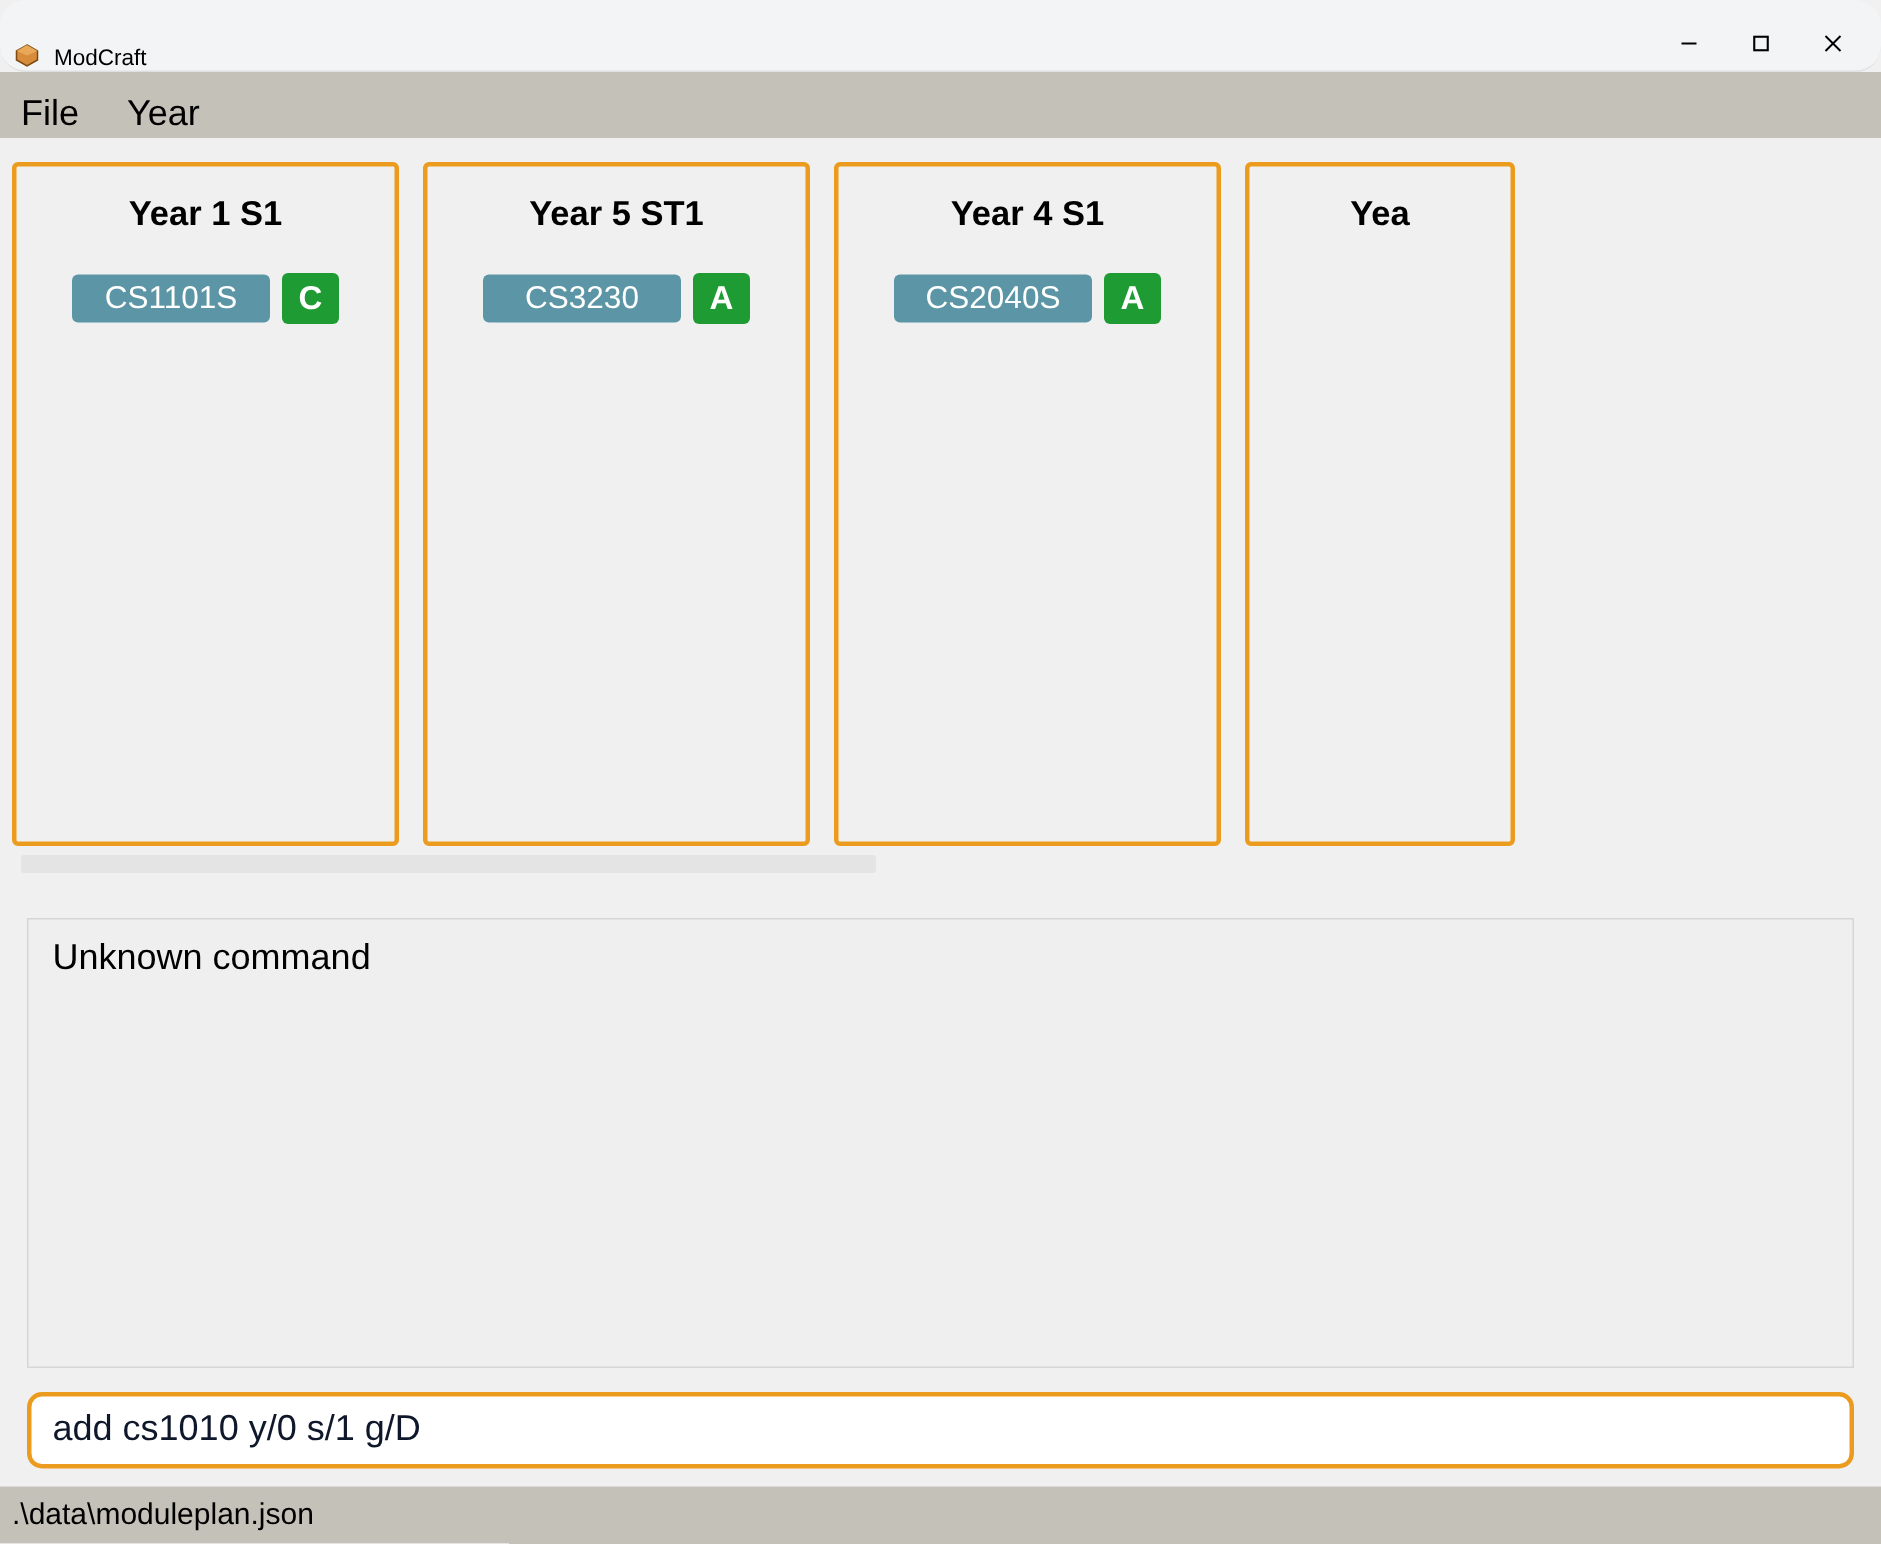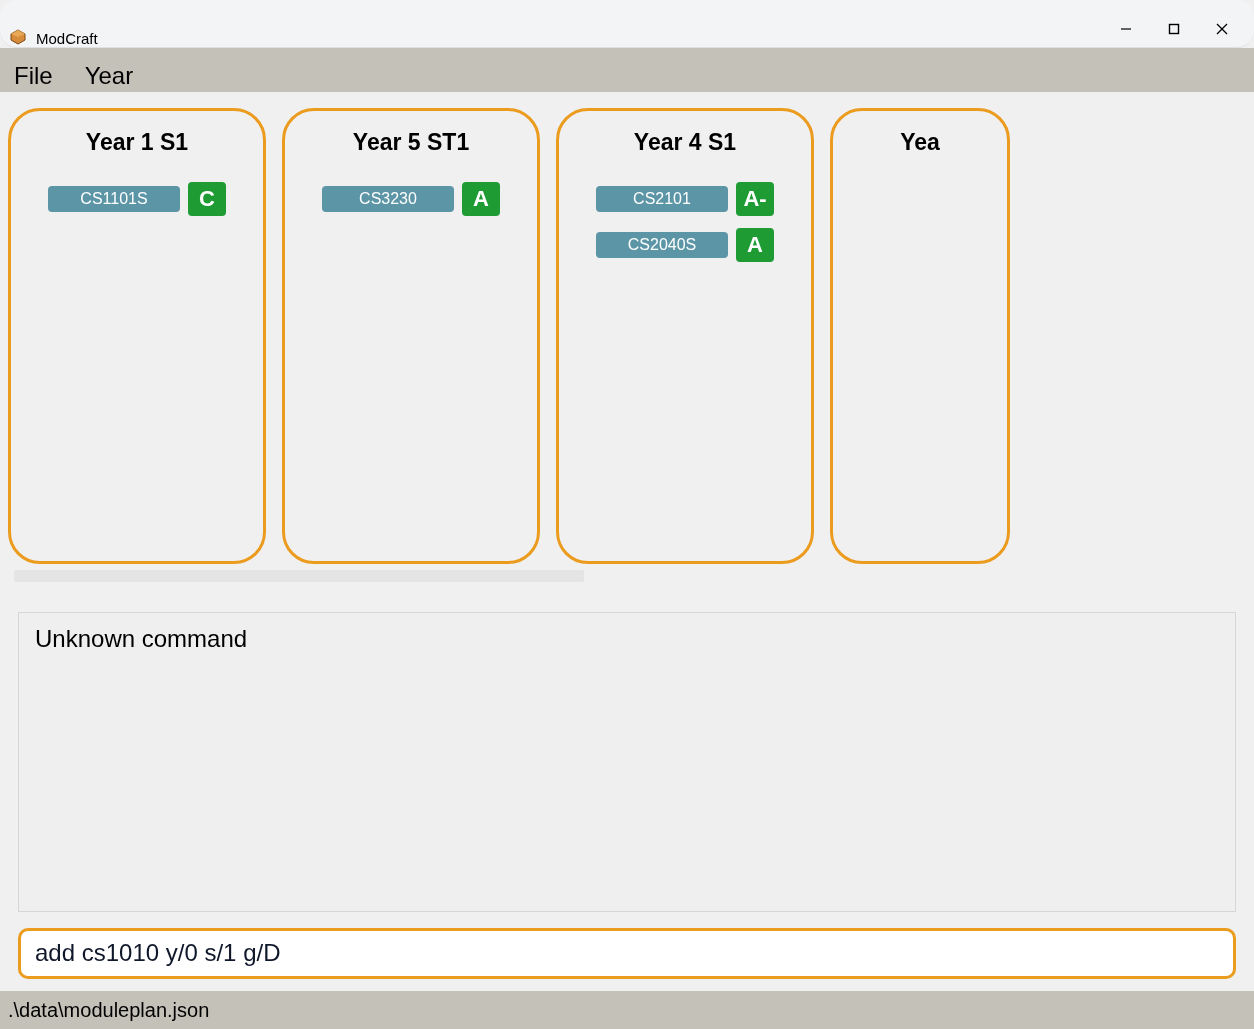--- a/index.html
+++ b/index.html
@@ -76,21 +76,21 @@
       padding-top: 16px;
       padding-bottom: 6px;
     }
     .semesters-row {
       display: flex;
       gap: 16px;
       padding-left: 8px;
     }
     .semester-card {
       border: 3px solid #eb9b1d;
-      border-radius: 32px;
+      border-radius: 4px;
       width: 258px;
       height: 456px;
       flex-shrink: 0;
       background: #f0f0f0;
       padding: 18px 10px 10px 10px;
       display: flex;
       flex-direction: column;
       align-items: center;
     }
     .semester-title {
@@ -107,21 +107,21 @@
       align-items: center;
     }
     .module-row {
       display: flex;
       gap: 8px;
       align-items: center;
     }
     .module-code {
       background: #5c96a6;
       color: #fff;
-      font-size: 16px;
+      font-size: 21px;
       font-weight: 400;
       padding: 4px 0;
       width: 132px;
       text-align: center;
       border-radius: 4px;
     }
     .module-grade {
       background: #1e9c33;
       color: #fff;
       font-size: 22px;
@@ -242,24 +242,20 @@
             <div class="module-code">CS3230</div>
             <div class="module-grade">A</div>
           </div>
         </div>
       </div>
 
       <div class="semester-card">
         <div class="semester-title">Year 4 S1</div>
         <div class="module-list">
           <div class="module-row">
-            <div class="module-code">CS2101</div>
-            <div class="module-grade">A-</div>
-          </div>
-          <div class="module-row">
             <div class="module-code">CS2040S</div>
             <div class="module-grade">A</div>
           </div>
         </div>
       </div>
 
       <div class="semester-card" style="width:180px;">
         <div class="semester-title">Yea</div>
         <div class="module-list"></div>
       </div>

